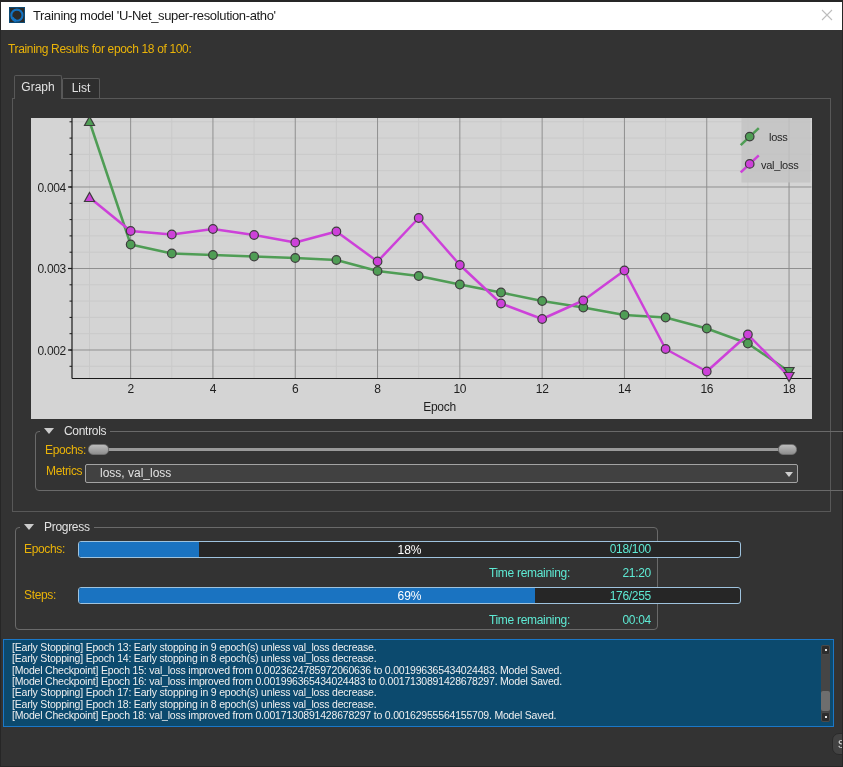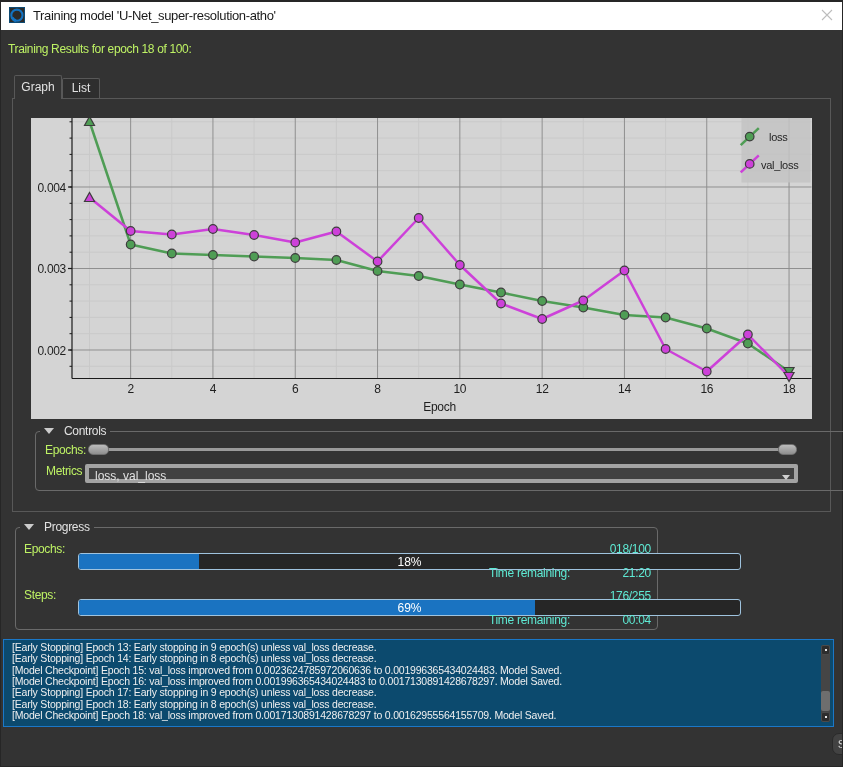--- a/index.html
+++ b/index.html
@@ -4,42 +4,42 @@
 <style>
   html,body{margin:0;padding:0;}
   body{width:843px;height:767px;overflow:hidden;background:#333333;
        font-family:"Liberation Sans", sans-serif;position:relative;}
   .abs{position:absolute;}
   
   #titlebar{left:1px;top:2px;width:841px;height:28px;background:#ffffff;}
   #titletext{left:33px;top:8px;font-size:13px;color:#1b1b1b;letter-spacing:-0.35px;}
   #winborder{left:0;top:0;width:843px;height:767px;border:1px solid #262626;box-sizing:border-box;border-top:2px solid #262626;pointer-events:none;}
   
-  .lbl{color:#bef264;font-size:12px;white-space:nowrap;letter-spacing:-0.35px;}
+  .lbl{color:#eab308;font-size:12px;white-space:nowrap;letter-spacing:-0.35px;}
   
   .tab{box-sizing:border-box;border:1px solid #585858;border-bottom:none;border-radius:2px 2px 0 0;color:#e2e2e2;font-size:12px;text-align:center;}
   #tabGraph{left:14px;top:75px;width:48px;height:24px;background:#333333;line-height:22px;z-index:3;}
   #tabList{left:62px;top:78px;width:38px;height:20px;background:#2e2e2e;line-height:19px;z-index:1;}
   #tabpanel{left:12px;top:98px;width:819px;height:414px;box-sizing:border-box;border:1px solid #585858;background:#333333;z-index:2;}
   
   .groupbox{box-sizing:border-box;border:1px solid #6a6a6a;border-radius:4px;}
   .gtitle{position:absolute;background:#333333;color:#e2e2e2;font-size:12px;padding:0 4px;white-space:nowrap;letter-spacing:-0.3px;}
   .garrow{display:inline-block;width:0;height:0;border-left:5px solid transparent;border-right:5px solid transparent;border-top:6px solid #cccccc;margin-right:10px;vertical-align:1px;}
   
-  .pbar{box-sizing:border-box;border:1px solid #9fc3de;border-radius:3px;background:#262626;overflow:hidden;margin-top:12px;}
+  .pbar{box-sizing:border-box;border:1px solid #9fc3de;border-radius:3px;background:#262626;overflow:hidden;}
   .pfill{position:absolute;left:0;top:0;bottom:0;background:#1a73c1;}
   .ptext{position:absolute;width:100%;text-align:center;color:#ffffff;font-size:12px;}
   .rlabel{position:absolute;color:#5eead4;font-size:12px;text-align:right;white-space:nowrap;letter-spacing:-0.3px;}
   
   #logbox{left:3px;top:639px;width:831px;height:88px;box-sizing:border-box;border:1px solid #1b78c8;background:#0c4a6e;}
   .logline{position:absolute;left:8px;color:#efefef;font-size:10.5px;white-space:nowrap;letter-spacing:-0.2px;}
   
   #stopbtn{left:797px;top:733px;width:34px;height:22px;box-sizing:border-box;background:#424242;border:1px solid #2a2a2a;border-radius:7px;color:#d8d8d8;font-size:11.5px;letter-spacing:-0.3px;text-align:center;line-height:20px;margin-left:35px;}
   
-  #combo{left:49px;top:32px;width:713px;height:19px;box-sizing:border-box;background:#414141;border:4px solid #a3a3a3;border-radius:2px;color:#e2e2e2;font-size:12px;line-height:17px;padding-left:6px;}
+  #combo{left:49px;top:32px;width:713px;height:19px;box-sizing:border-box;background:#414141;border:1px solid #a3a3a3;border-radius:2px;color:#e2e2e2;font-size:12px;line-height:17px;padding-left:14px;}
   
   .sbtn{position:absolute;left:0;width:9px;height:10px;background:#2d2d2d;border-radius:2px;border:1px solid #4a4a4a;box-sizing:border-box;}
   .sdot{position:absolute;left:3px;top:3px;width:2px;height:2px;background:#e8e8e8;}
 </style>
 </head>
 <body>
 
   <div class="abs" id="titlebar"></div>
   <svg class="abs" style="left:9px;top:7px" width="16" height="16">
     <rect x="0.5" y="0.5" width="15" height="15" fill="#2c2a28" stroke="#0e4a73" stroke-width="1"></rect>

